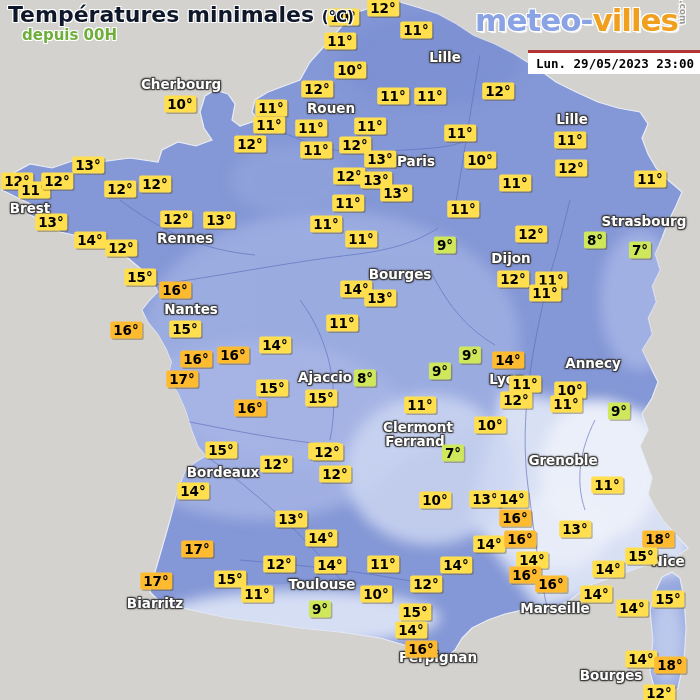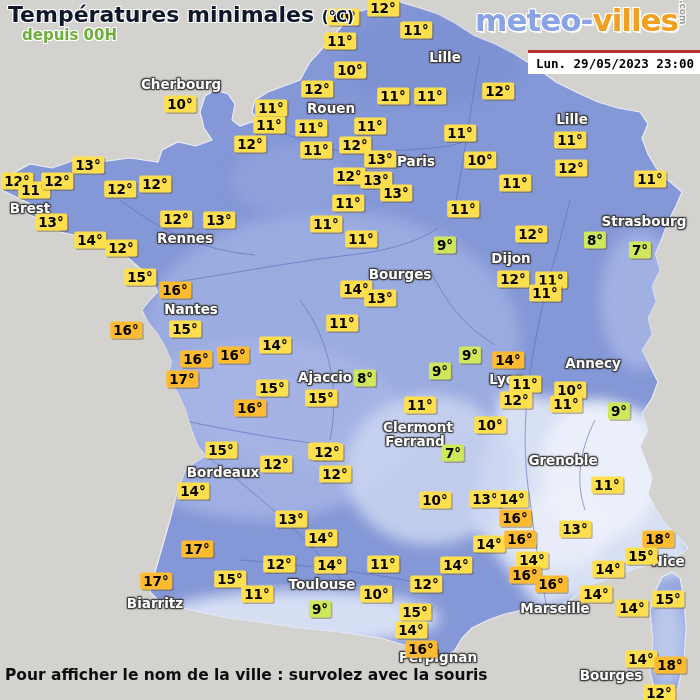--- a/index.html
+++ b/index.html
@@ -255,15 +255,14 @@
       <div class="temp t-y" style="left: 376px; top: 594px;">10°</div>
       <div class="temp t-g" style="left: 320px; top: 609px;">9°</div>
       <div class="temp t-y" style="left: 415px; top: 612px;">15°</div>
       <div class="temp t-y" style="left: 411px; top: 630px;">14°</div>
       <div class="temp t-o" style="left: 421px; top: 649px;">16°</div>
       <div class="temp t-y" style="left: 641px; top: 659px;">14°</div>
       <div class="temp t-o" style="left: 670px; top: 665px;">18°</div>
       <div class="temp t-y" style="left: 659px; top: 693px;">12°</div>
     </div>
 
-  <div class="footer">Pour afficher le nom de la ville : survolez avec la souris</div>
 
 </div>
 
 </body></html>

